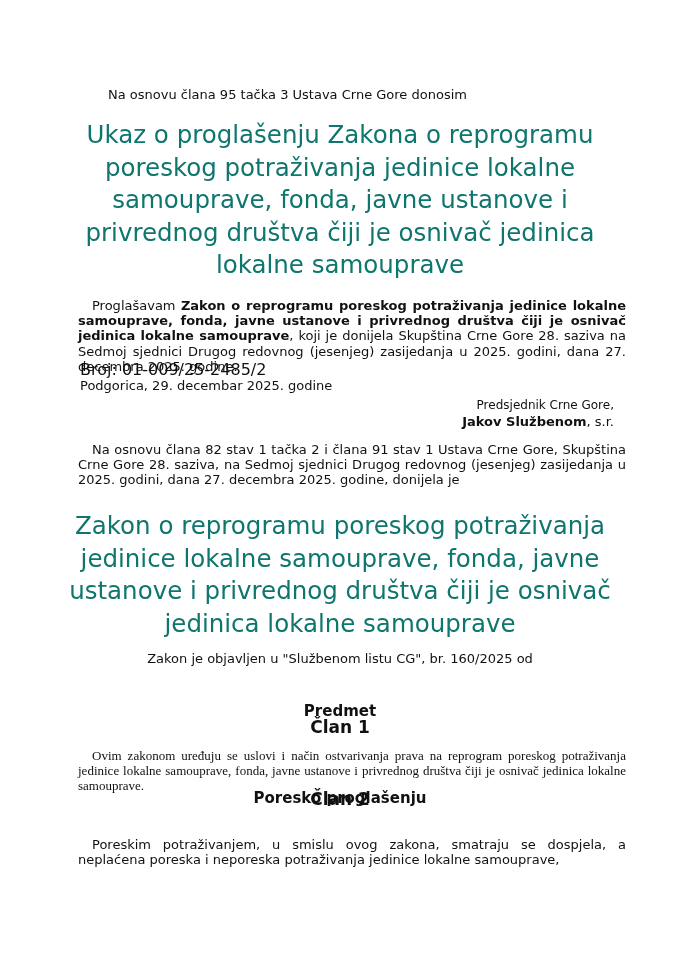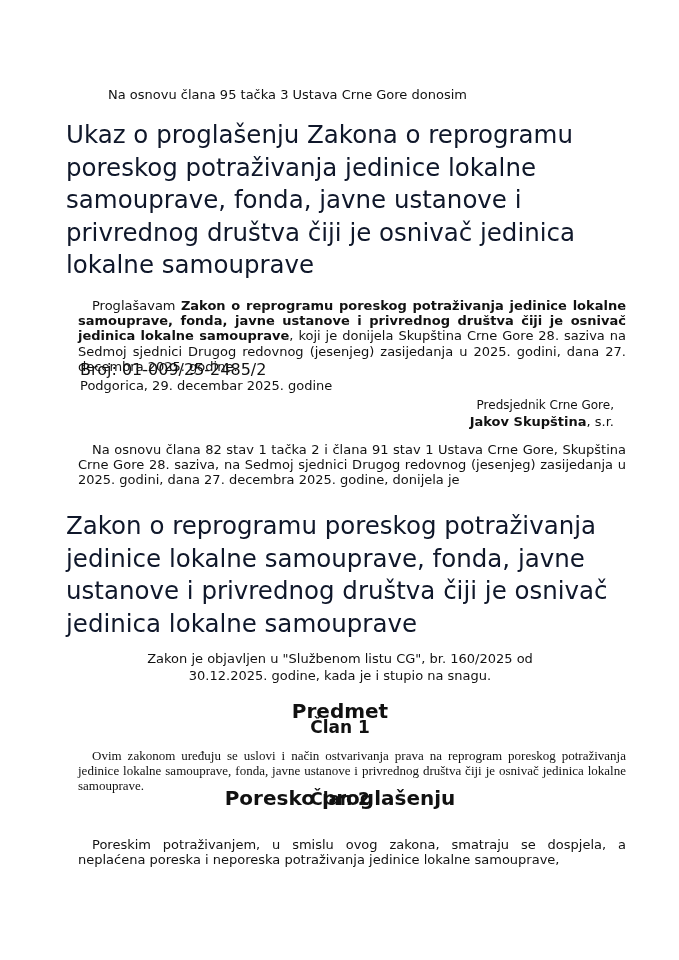--- a/index.html
+++ b/index.html
@@ -1,34 +1,34 @@
 <!DOCTYPE html>
 <html><head>
 <meta charset="utf-8">
 <style>
   html, body { margin:0; padding:0; background:#ffffff; }
   body { width:679px; height:960px; position:relative; overflow:hidden;
          font-family:"DejaVu Sans", sans-serif; color:#111; }
   .page { position:absolute; left:66px; top:0; width:548px; }
   .intro { position:absolute; left:14px; top:87px; font-size:13px; line-height:16px; white-space:nowrap;margin-left:28px; }
-  .h1 { position:absolute; left:0; width:548px; text-align:left; color:#0f172a;
+  .h1 { position:absolute; left:0; width:548px; text-align:center; color:#0f766e;
         font-size:24.5px; line-height:32.5px; font-weight:normal; margin:0; }
   .h1.t1 { top:119px; }
   .h1.t2 { top:510px; }
   .p { position:absolute; left:0; width:548px; font-size:13px; line-height:15.2px;
        text-align:justify; margin:12px; }
   .proglasavam { top:286px; text-indent:14px; }
   .broj { position:absolute; left:14px; top:362px; font-size:16px; line-height:15.2px; }
   .mjesto { position:absolute; left:14px; top:378px; font-size:13px; line-height:15.2px; }
   .sig1 { position:absolute; right:0; top:398px; font-size:12px; line-height:15.2px; text-align:right; }
   .sig2 { position:absolute; right:0; top:414px; font-size:13px; line-height:15.2px; text-align:right; }
   .donijela { top:430px; text-indent:14px; }
   .pub { position:absolute; left:0; width:548px; top:650px; text-align:center; font-size:13px; line-height:17px; }
   .sec { position:absolute; left:0; width:548px; text-align:center; font-weight:bold; margin:0; }
-  .sec.big { font-size:20px; line-height:18px;text-align:center; }
+  .sec.big { font-size:15px; line-height:18px;text-align:center; }
   .sec.small { font-size:17px; line-height:16px; }
   .s1 { top:702px; }
   .c1 { top:719px; }
   .a1 { top:736px; text-indent:14px;font-family:Liberation Serif, serif; }
   .s2 { top:789px; }
   .c2 { top:791px; }
   .a2 { top:825px; text-indent:14px; }
   b { font-weight:bold; }
 </style>
 </head>
@@ -39,29 +39,28 @@
   <div class="intro">Na osnovu člana 95 tačka 3 Ustava Crne Gore donosim</div>
 
   <h1 class="h1 t1">Ukaz o proglašenju Zakona o reprogramu poreskog potraživanja jedinice lokalne samouprave, fonda, javne ustanove i privrednog društva čiji je osnivač jedinica lokalne samouprave</h1>
 
   <p class="p proglasavam"><span>Proglašavam </span><b>Zakon o reprogramu poreskog potraživanja jedinice lokalne samouprave, fonda, javne ustanove i privrednog društva čiji je osnivač jedinica lokalne samouprave</b><span>, koji je donijela Skupština Crne Gore 28. saziva na Sedmoj sjednici Drugog redovnog (jesenjeg) zasijedanja u 2025. godini, dana 27. decembra 2025. godine.</span></p>
 
   <div class="broj">Broj: 01-009/25-2485/2</div>
   <div class="mjesto">Podgorica, 29. decembar 2025. godine</div>
 
   <div class="sig1">Predsjednik Crne Gore,</div>
-  <div class="sig2"><b>Jakov Skupština</b><span>, s.r.</span></div>
+  <div class="sig2"><b>Jakov Službenom</b><span>, s.r.</span></div>
 
   <p class="p donijela">Na osnovu člana 82 stav 1 tačka 2 i člana 91 stav 1 Ustava Crne Gore, Skupština Crne Gore 28. saziva, na Sedmoj sjednici Drugog redovnog (jesenjeg) zasijedanja u 2025. godini, dana 27. decembra 2025. godine, donijela je</p>
 
   <h1 class="h1 t2">Zakon o reprogramu poreskog potraživanja jedinice lokalne samouprave, fonda, javne ustanove i privrednog društva čiji je osnivač jedinica lokalne samouprave</h1>
 
   <div class="pub">
     <div>Zakon je objavljen u "Službenom listu CG", br. 160/2025 od</div>
-    <div>30.12.2025. godine, kada je i stupio na snagu.</div>
   </div>
 
   <h2 class="sec big s1">Predmet</h2>
   <h3 class="sec small c1">Član 1</h3>
   <p class="p a1">Ovim zakonom uređuju se uslovi i način ostvarivanja prava na reprogram poreskog potraživanja jedinice lokalne samouprave, fonda, javne ustanove i privrednog društva čiji je osnivač jedinica lokalne samouprave.</p>
 
   <h2 class="sec big s2">Poresko proglašenju</h2>
   <h3 class="sec small c2">Član 2</h3>
   <p class="p a2">Poreskim potraživanjem, u smislu ovog zakona, smatraju se dospjela, a neplaćena poreska i neporeska potraživanja jedinice lokalne samouprave,</p>
 

